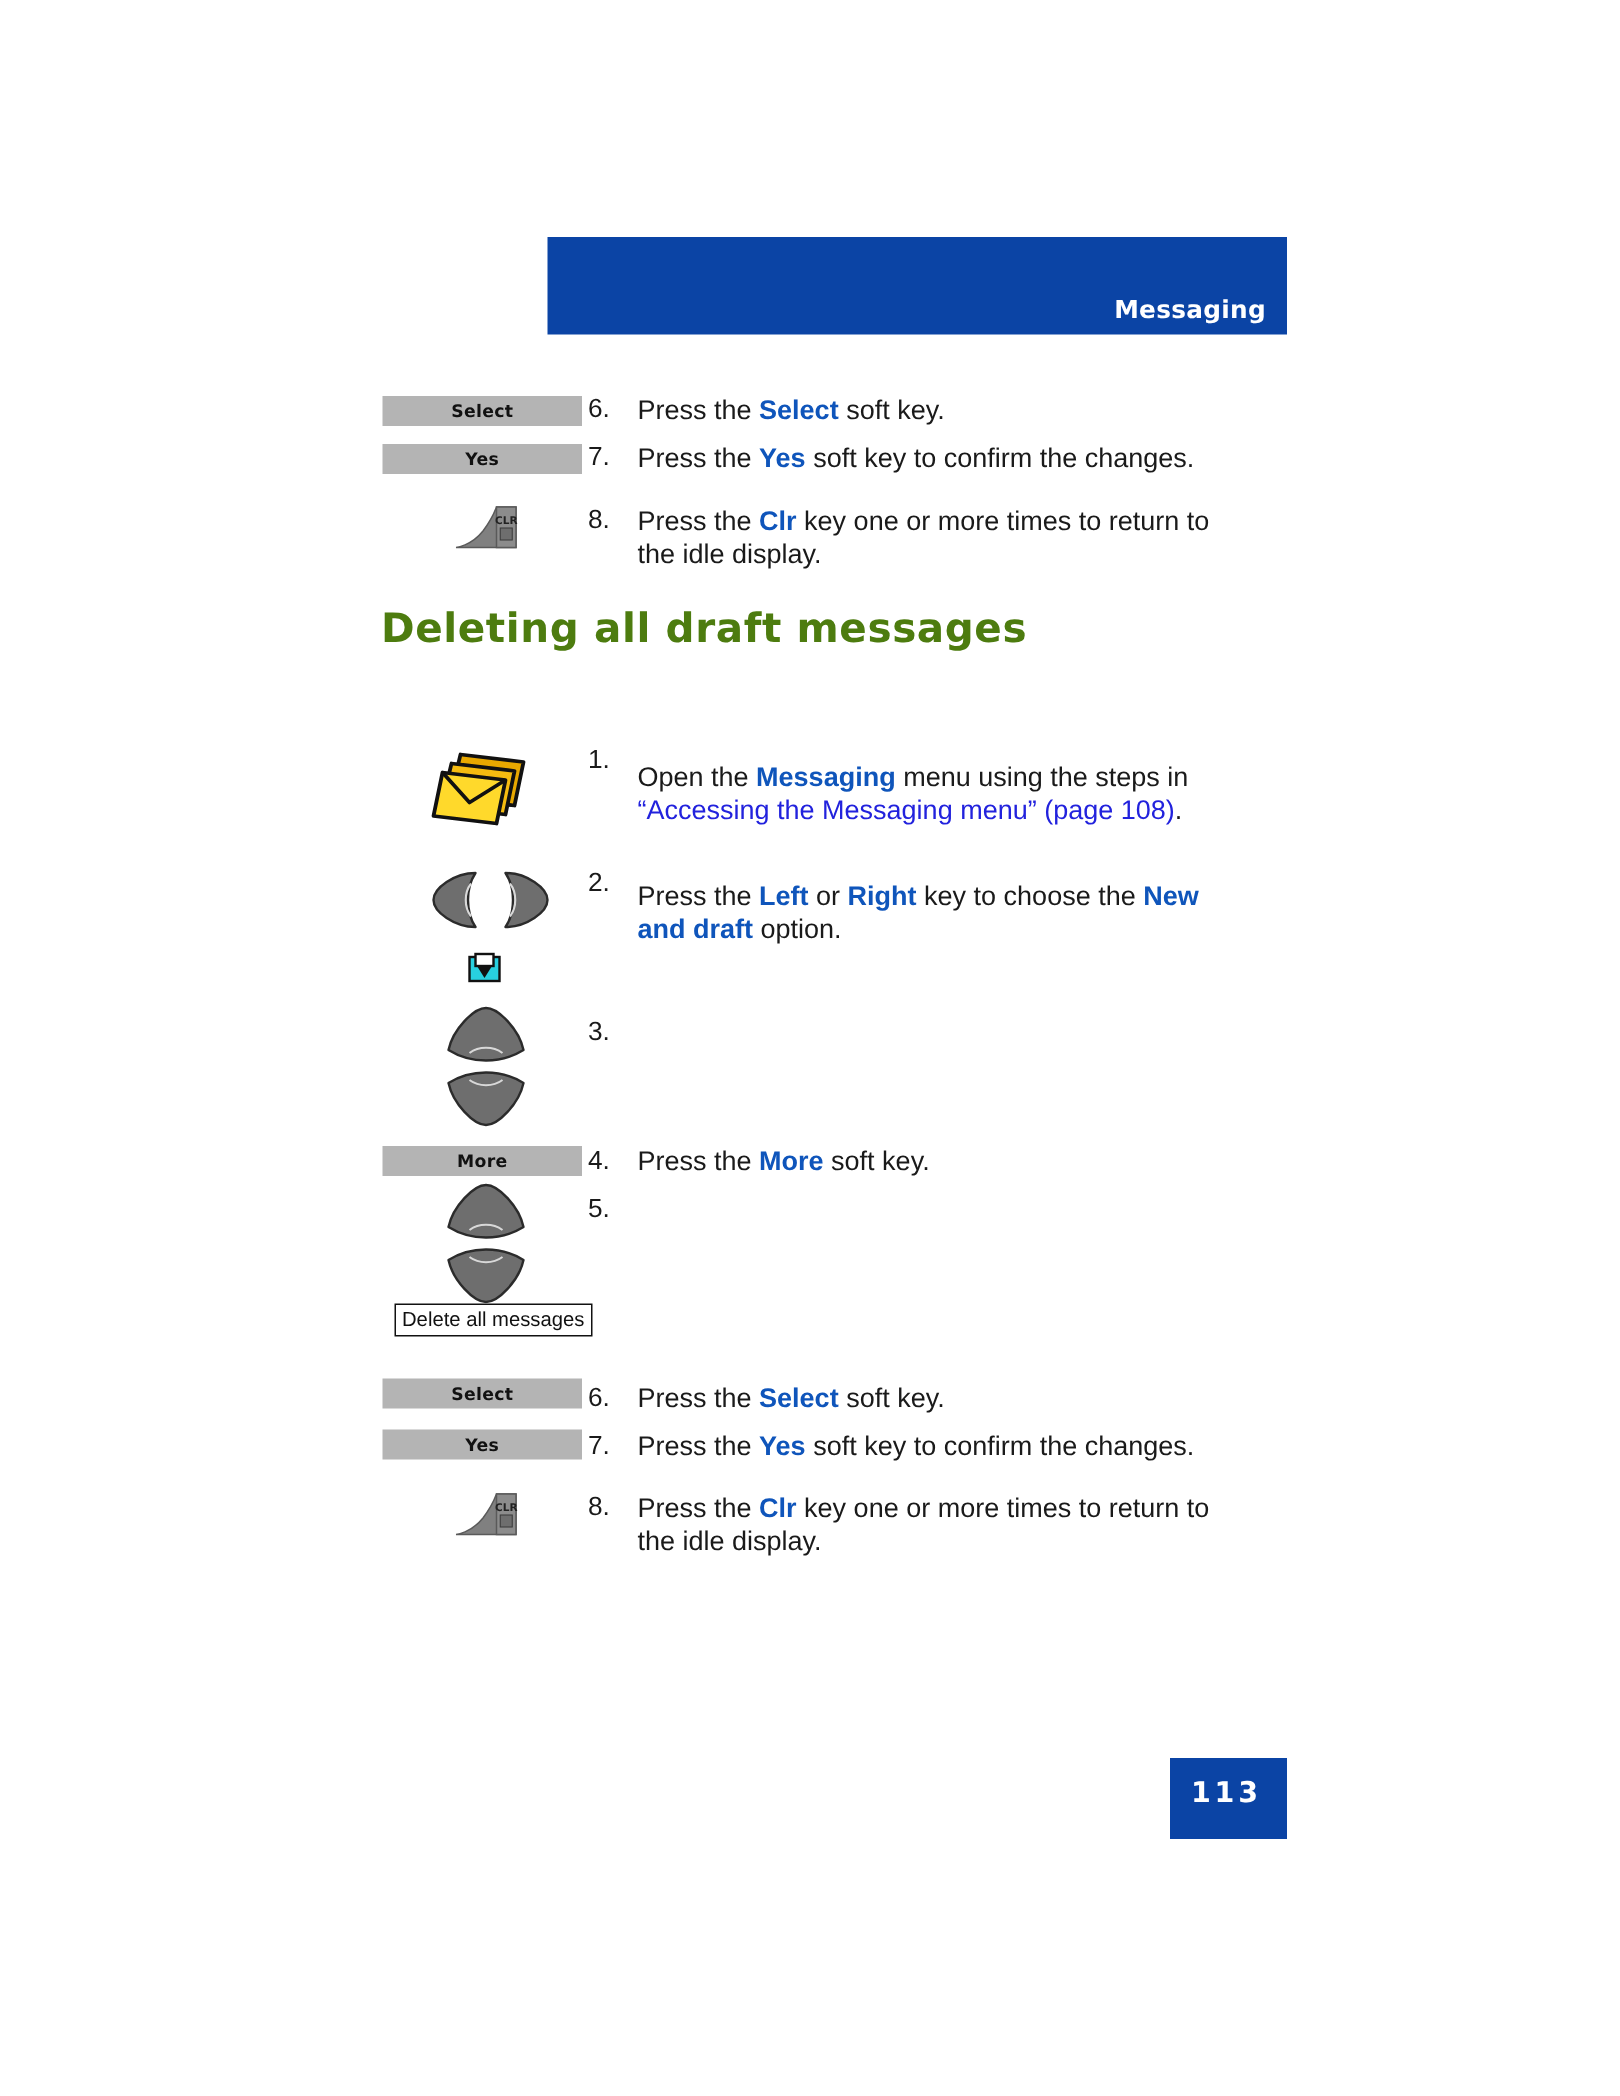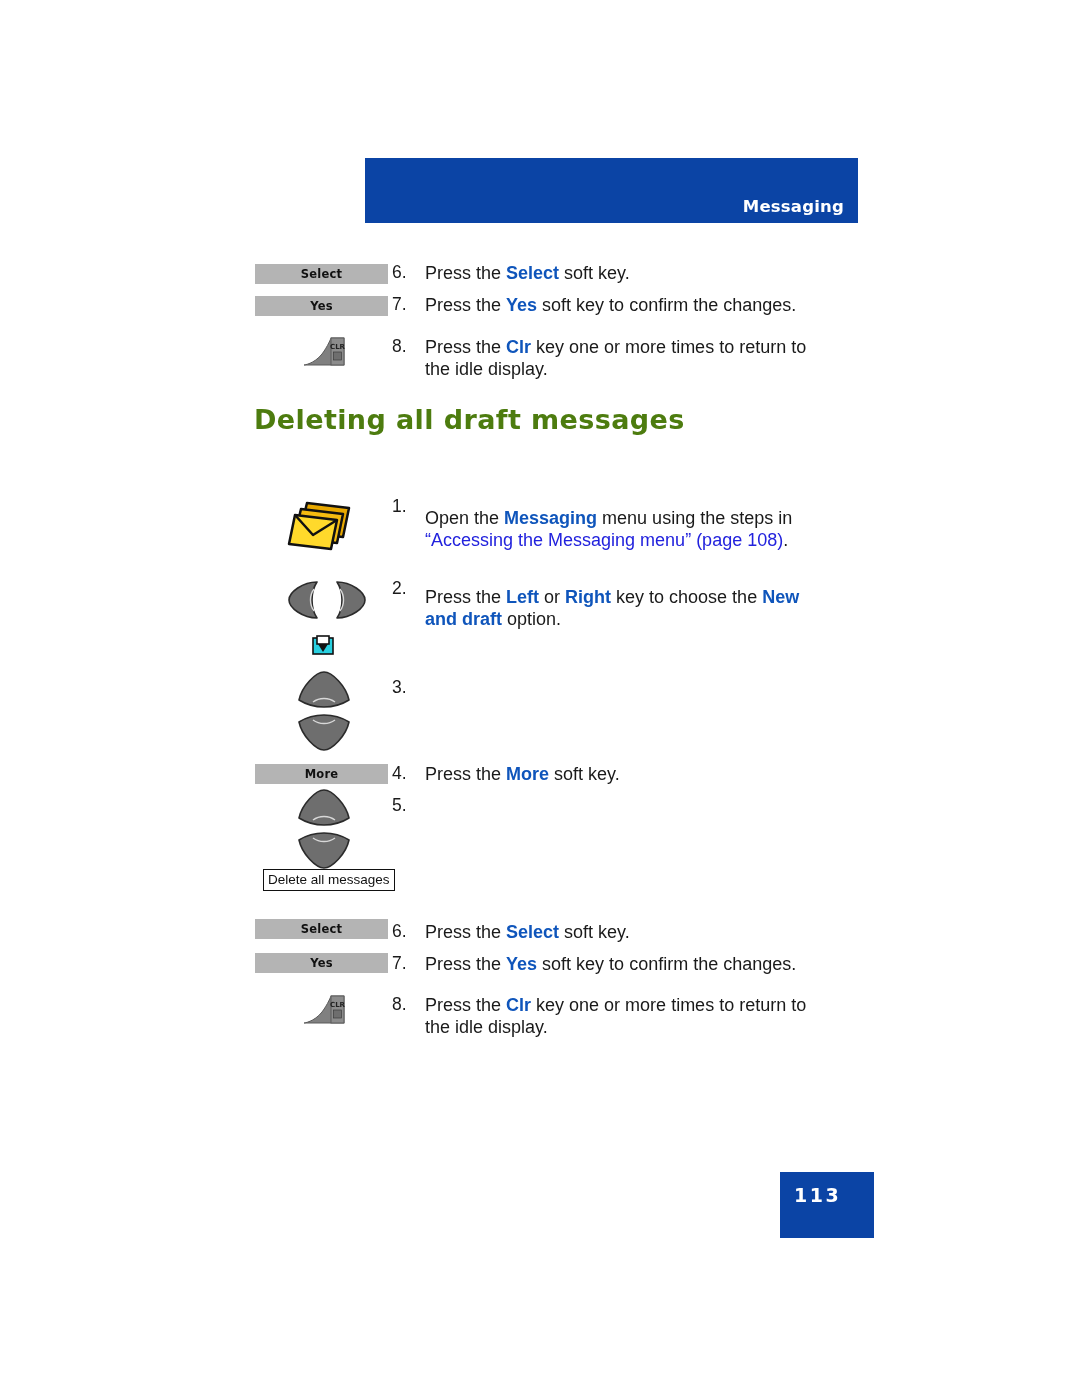--- a/index.html
+++ b/index.html
@@ -119,23 +119,22 @@
   .icon {
     position: absolute;
   }
 
   
   .page-number-box {
     position: absolute;
     left: 780px;
     top: 1172px;
     width: 78px;
-    height: 66px;
+    height: 54px;
     background: #0b44a5;
-    padding-left: 16px;
   }
   .page-number {
     position: absolute;
     left: 14px;
     top: 12px;
     color: #ffffff;
     font-family: "DejaVu Sans", sans-serif;
     font-size: 19px;
     font-weight: bold;
     letter-spacing: 2.5px;

